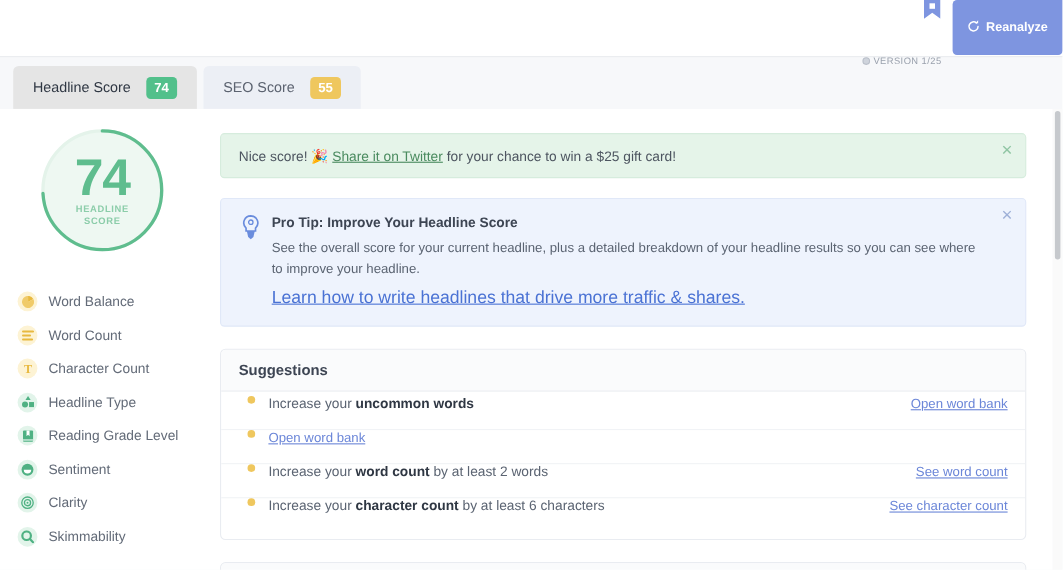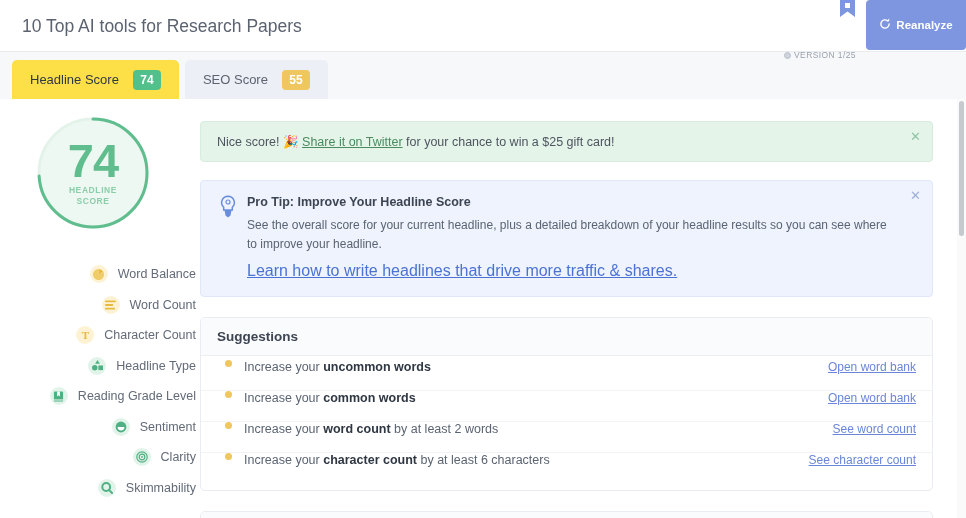--- a/index.html
+++ b/index.html
@@ -98,21 +98,21 @@
     height: 39px;
     display: flex;
     align-items: center;
     gap: 14px;
     padding: 0 18px;
     border-radius: 5px 5px 0 0;
     cursor: pointer;
     font-size: 13px;
   }
   .tab.active {
-    background: #fde047;
+    background: #e5e5e5;
     color: #2f3743;
     font-weight: normal;
   }
   .tab.inactive {
     background: #eceff5;
     color: #5c6370;
   }
   .tab-badge {
     min-width: 28px;
     height: 20px;
@@ -177,23 +177,22 @@
   .nav-list {
     position: absolute;
     left: 0; top: 160px;
     width: 196px;
   }
   .nav-item {
     display: flex;
     align-items: center;
     gap: 10px;
     height: 30.5px;
-    padding-left: 32px;
-    cursor: pointer;
-    justify-content: flex-end;
+    padding-left: 16px;
+    cursor: pointer;
   }
   .nav-icon {
     width: 18px; height: 18px;
     border-radius: 50%;
     flex: none;
     display: flex;
     align-items: center;
     justify-content: center;
   }
   .nav-icon.yellow { background: #fdf3d4; }
@@ -349,21 +348,20 @@
     border-radius: 3px;
     cursor: pointer;
   }
 </style>
 </head>
 <body>
 
 <div id="app">
 
   <div class="header">
-    <input class="headline-input" value="10 Top AI tools for Research Papers" style="">
 
     <span class="bookmark-icon">
       <svg width="15" height="20" viewBox="0 0 15 20">
         <path d="M0 0 H15 V18 L7.5 12.5 L0 18 Z" fill="#7e95e0"></path>
         <rect x="5" y="4" width="5" height="5" fill="#ffffff"></rect>
       </svg>
     </span>
 
     <div class="version-row">
       <span class="version-dot"></span>
@@ -530,21 +528,20 @@
         <div class="card-body">
 
           <div class="sug-row">
             <span class="sug-dot"></span>
             <span class="sug-text"><span>Increase your </span><b>uncommon words</b><span></span></span>
             <a class="sug-link">Open word bank</a>
           </div>
 
           <div class="sug-row">
             <span class="sug-dot"></span>
-            <span class="sug-text"><span>Increase your </span><b>common words</b><span></span></span>
             <a class="sug-link">Open word bank</a>
           </div>
 
           <div class="sug-row">
             <span class="sug-dot"></span>
             <span class="sug-text"><span>Increase your </span><b>word count</b><span> by at least 2 words</span></span>
             <a class="sug-link">See word count</a>
           </div>
 
           <div class="sug-row">

